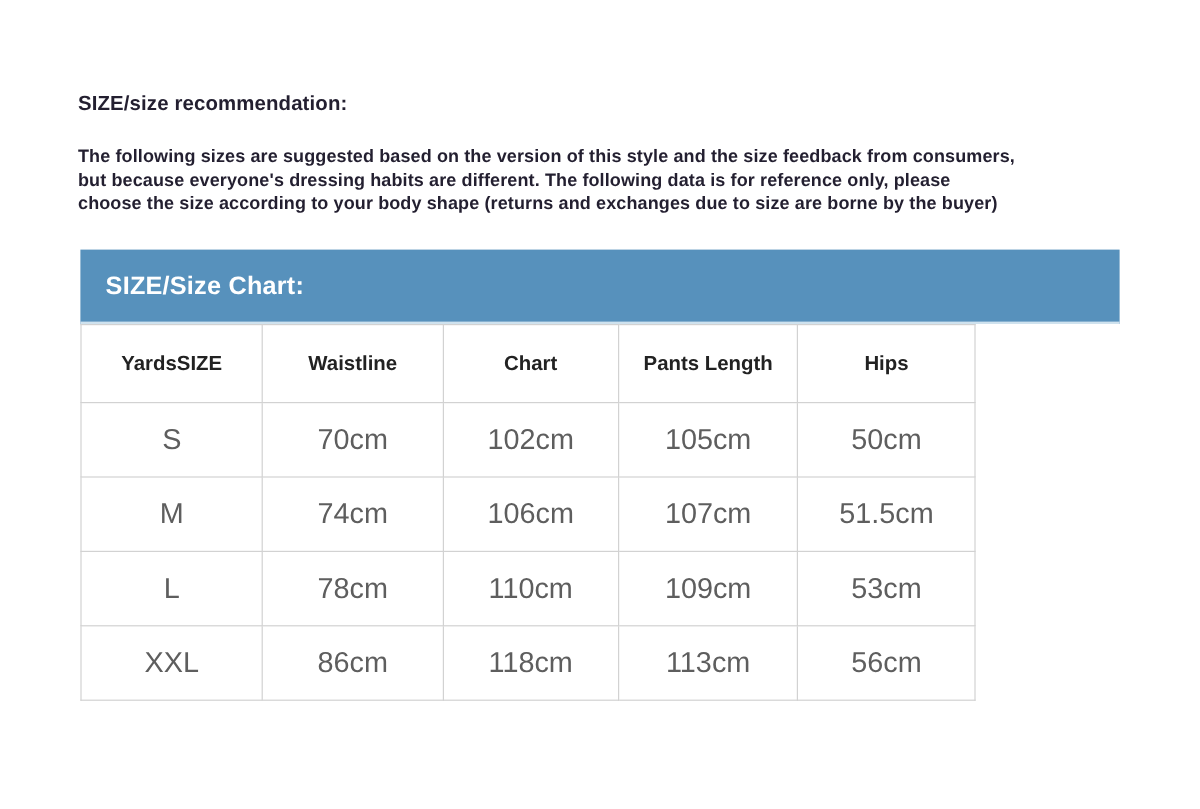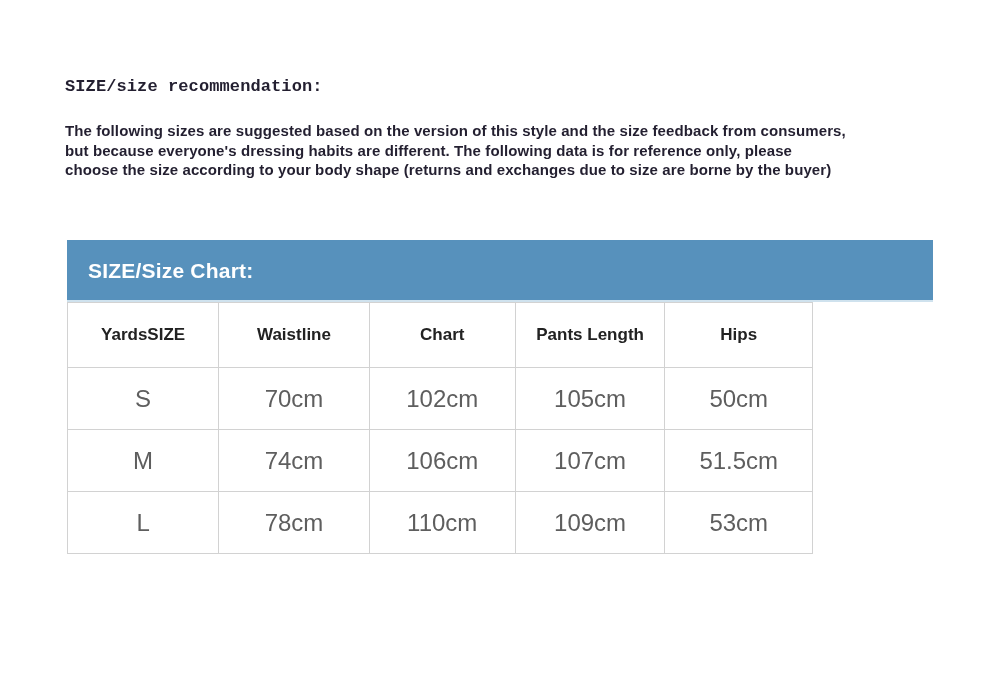--- a/index.html
+++ b/index.html
@@ -21,41 +21,39 @@
   }
   .heading {
     margin: 0;
     position: absolute;
     left: 65px;
     top: 77px;
     font-size: 17px;
     font-weight: bold;
     color: #231f30;
     letter-spacing: 0.1px;
-    font-family: Liberation Mono, monospace;
   }
   .intro {
     margin: 0;
     position: absolute;
     left: 65px;
     top: 121px;
     width: 876px;
     font-size: 15px;
     font-weight: bold;
     line-height: 19.5px;
     color: #231f30;
     white-space: pre-line;
     letter-spacing: 0.1px;
   }
   .chart-wrap {
     position: absolute;
     left: 67px;
     top: 208px;
     width: 866px;
-    margin-top: 32px;
   }
   .banner {
     height: 62px;
     line-height: 62px;
     background: #5791bc;
     border-bottom: 2px solid #cfe2ee;
     padding-left: 21px;
     box-sizing: border-box;
   }
   .banner span {
@@ -138,17 +136,24 @@
             <td>107cm</td>
             <td>51.5cm</td>
           </tr>
           <tr>
             <td>L</td>
             <td>78cm</td>
             <td>110cm</td>
             <td>109cm</td>
             <td>53cm</td>
           </tr>
+          <tr>
+            <td>XXL</td>
+            <td>86cm</td>
+            <td>118cm</td>
+            <td>113cm</td>
+            <td>56cm</td>
+          </tr>
         </tbody>
     </table>
   </div>
 
 </div>
 
 </body></html>

